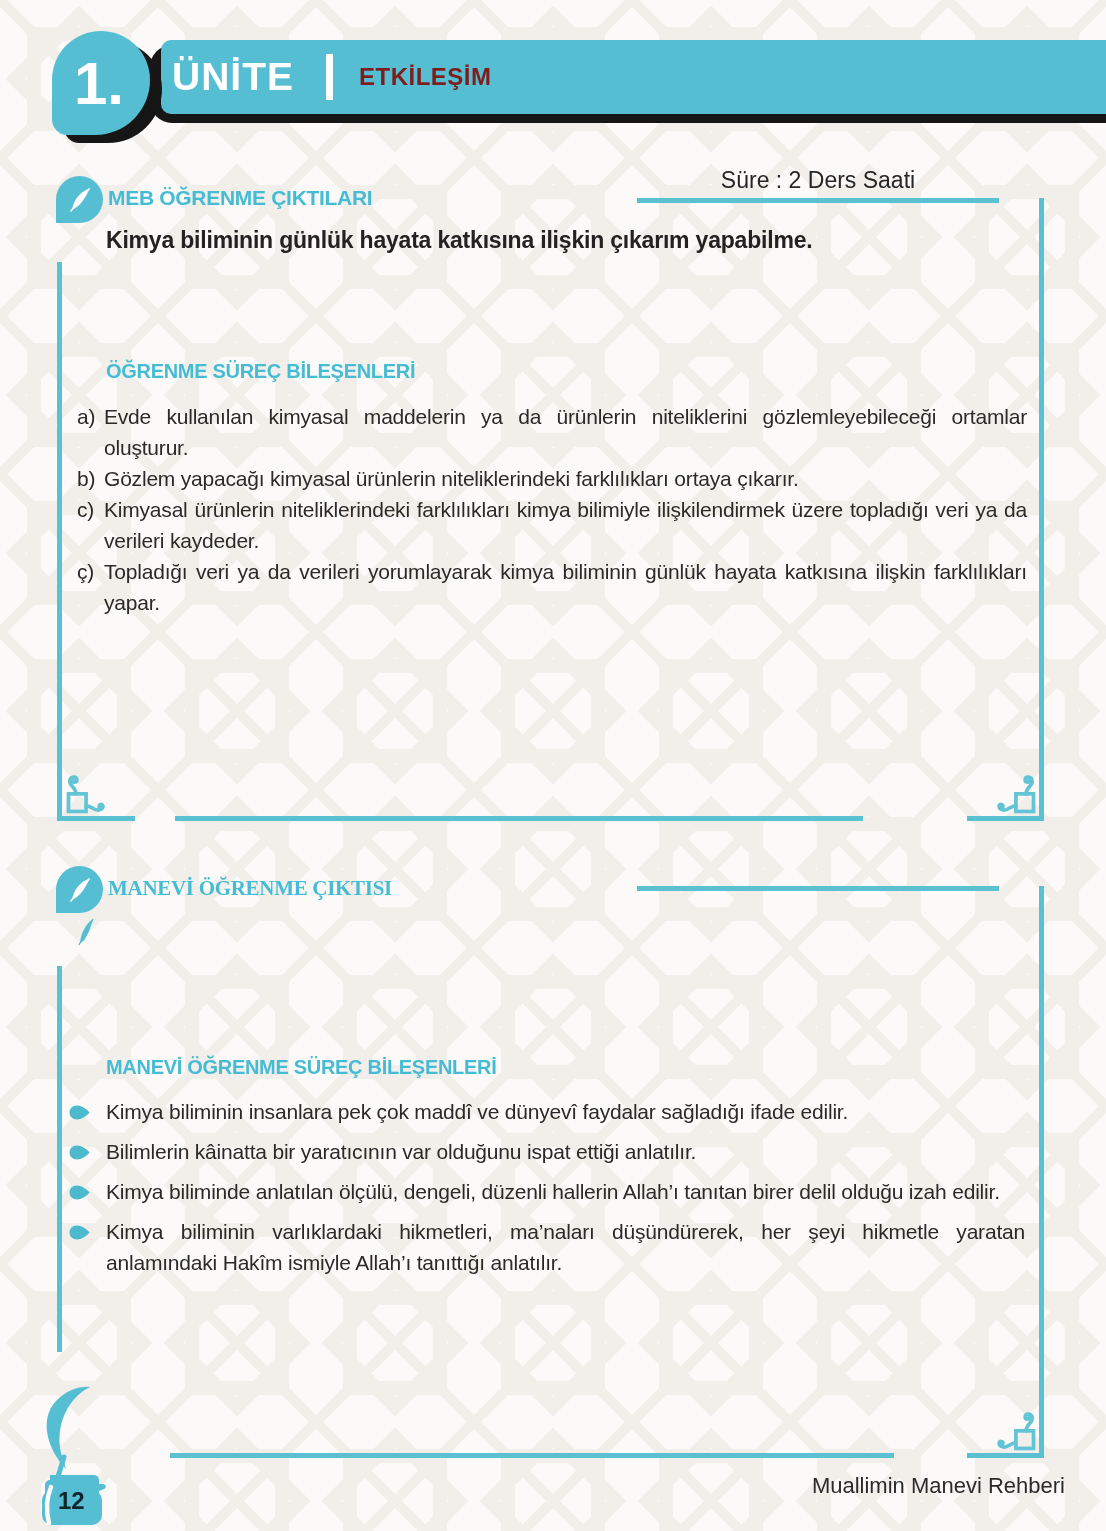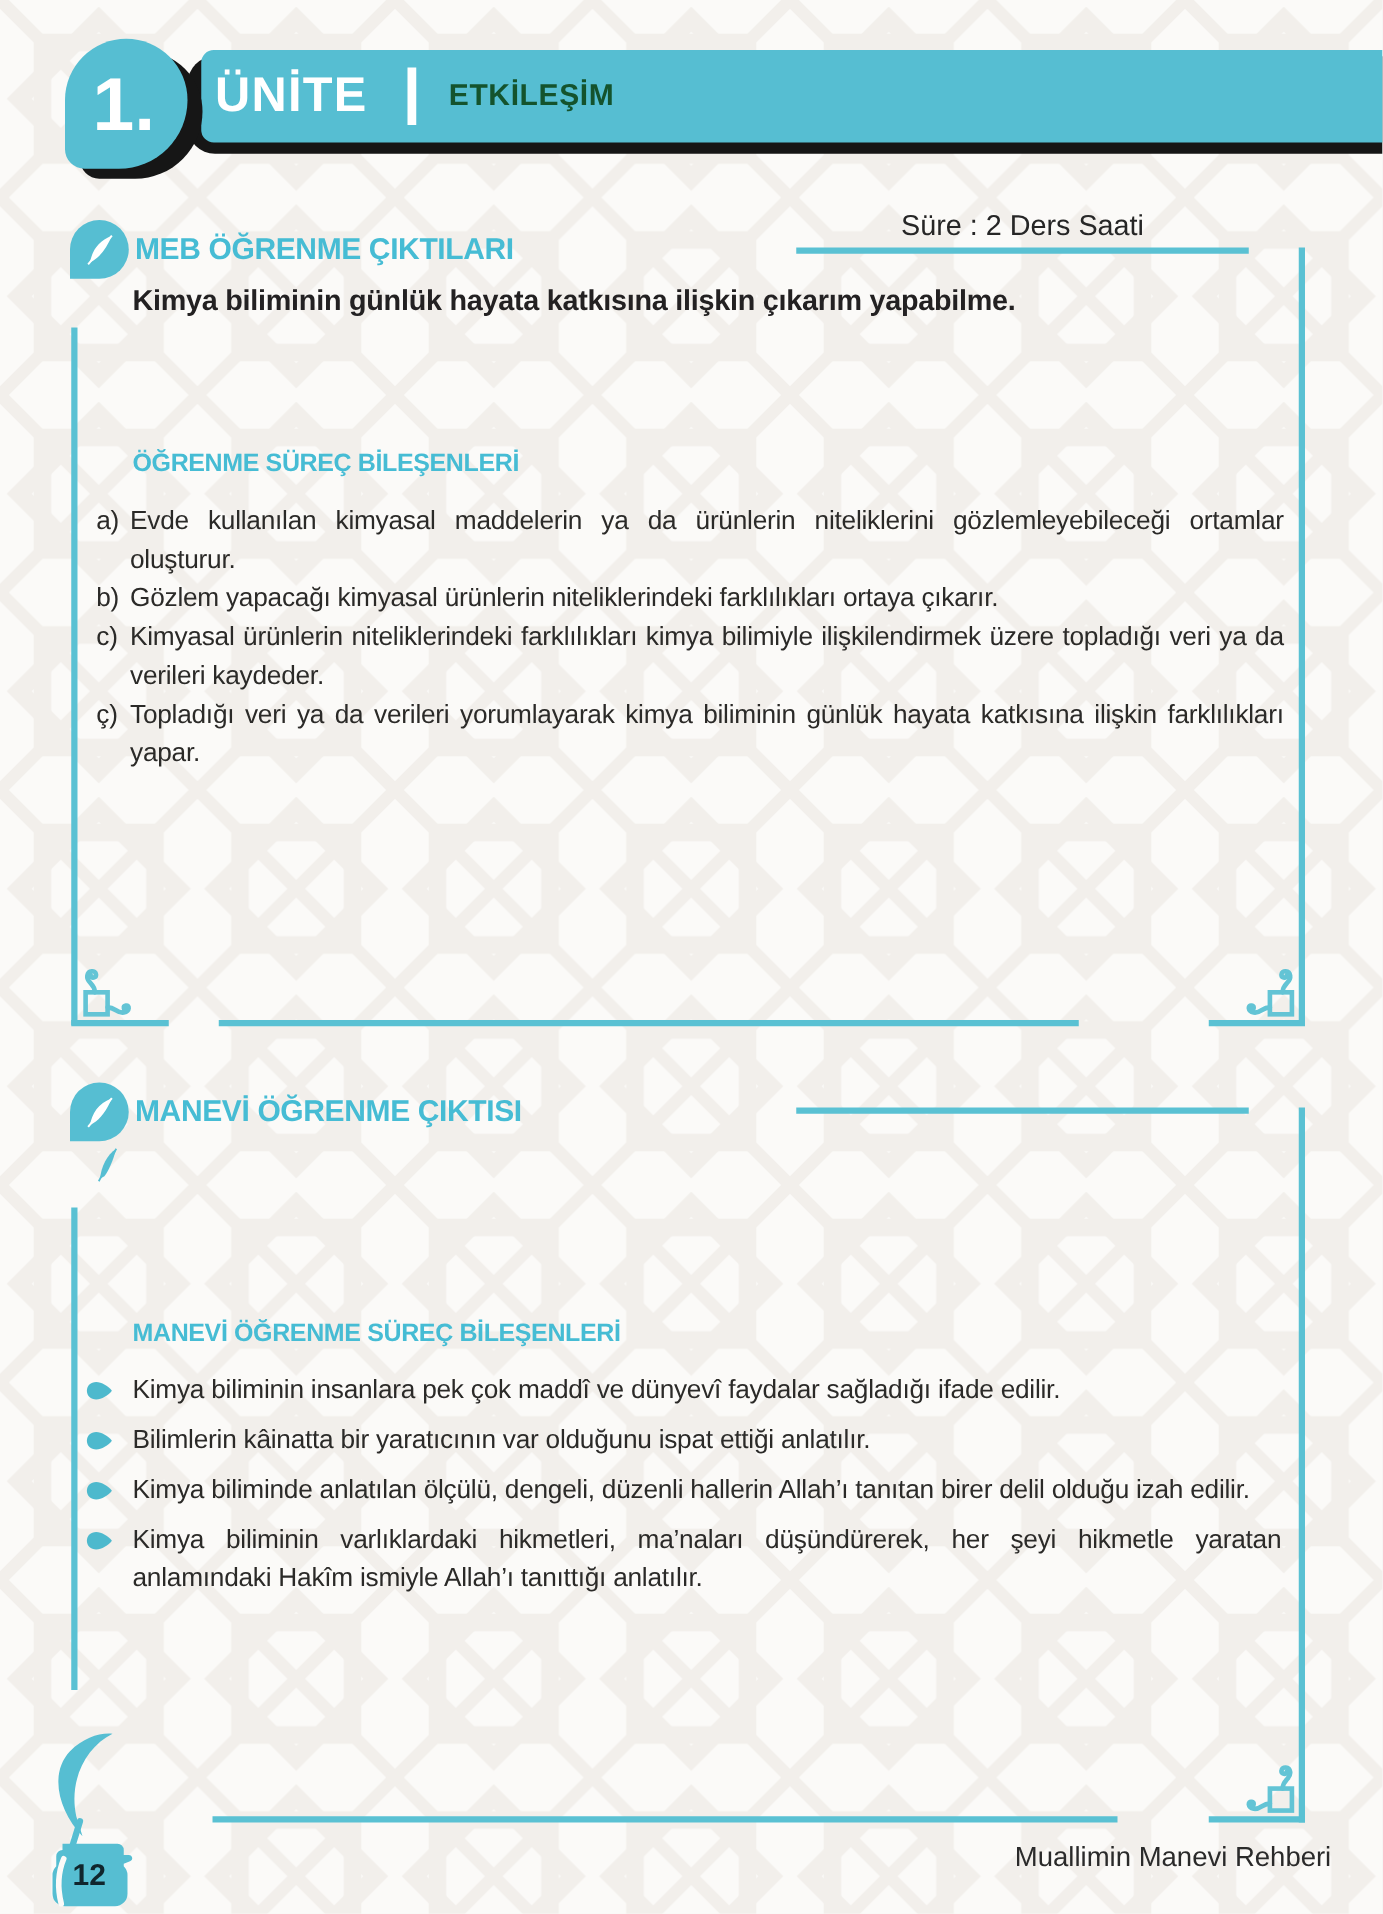--- a/index.html
+++ b/index.html
@@ -13,32 +13,32 @@
   .layer { position:absolute; inset:0; z-index:1; }
 
   
   .banner-shadow { left:150px; top:45px; width:956px; height:78px;
     background:#161616; border-radius:22px 0 0 22px; }
   .banner { left:161px; top:40px; width:945px; height:74px;
     background:#56bed2; border-radius:10px 0 0 10px;
     display:flex; align-items:center; padding-left:11px; }
   .unit-label { color:#fff; font-size:39px; font-weight:800; letter-spacing:1px; }
   .unit-sep { width:7px; height:46px; background:#fff; margin:0 26px 0 32px; }
-  .unit-title { color:#14532d; font-size:24px; font-weight:700; letter-spacing:.5px; }
+  .unit-title { color:#7f1d1d; font-size:24px; font-weight:700; letter-spacing:.5px; }
   .badge-shadow { left:64px; top:41px; width:98px; height:102px;
     background:#161616; border-radius:50px 50px 56px 16px; }
   .badge { left:52px; top:31px; width:98px; height:104px; z-index:3;
     background:#56bed2; border-radius:50px 50px 56px 16px;
     display:flex; align-items:center; justify-content:center; }
   .badge span { color:#fff; font-size:60px; font-weight:800; padding-right:4px; }
 
   
   .sec-icon { width:47px; height:47px; background:#56bed2;
     border-radius:50% 50% 50% 0; display:flex; align-items:center; justify-content:center; }
-  .sec-title { font-size:24px; font-weight:800; color:#46bcd4; letter-spacing:-.3px; white-space:nowrap; }
+  .sec-title { font-size:21px; font-weight:800; color:#46bcd4; letter-spacing:-.3px; white-space:nowrap; }
   .duration { left:637px; top:167px; width:362px; text-align:center;
     font-size:23px; color:#262626; }
   .tealline { background:#5ac1d3; height:5px; }
 
   .statement { font-size:23px; font-weight:800; color:#232122; letter-spacing:-.2px; white-space:nowrap; }
 
   
   .bord { background:#5ac1d3; }
   .box-heading { font-size:20px; font-weight:800; color:#46bcd4; letter-spacing:-.3px; }
   .list { color:#2b2a28; font-size:21px; line-height:31px; letter-spacing:-.2px; }
@@ -141,21 +141,21 @@
         <span class="lab">ç)</span>
         <span class="txt">Topladığı veri ya da verileri yorumlayarak kimya biliminin günlük hayata katkısına ilişkin farklılıkları yapar.</span>
       </div>
     </div>
 
     <div class="abs sec-icon" style="left:56px; top:866px;">
       <svg width="32" height="32" viewBox="0 0 32 32">
           <use href="#feather-white"></use>
         </svg>
     </div>
-    <div class="abs sec-title" style="left:108px; top:876px;">MANEVİ ÖĞRENME ÇIKTISI</div>
+    <div class="abs sec-title" style="left:108px; top:876px;font-family:Liberation Serif, serif;">MANEVİ ÖĞRENME ÇIKTISI</div>
     <div class="abs tealline" style="left:637px; top:886px; width:362px;"></div>
 
     <div class="abs bord" style="left:1039px; top:886px; width:5px; height:572px;"></div>
     <div class="abs bord" style="left:57px;   top:966px; width:5px; height:386px;"></div>
 
     <div class="abs" style="left:76px; top:917px; display:flex; align-items:flex-start;">
       <svg width="20" height="30" viewBox="0 0 20 30">
         <path d="M4 26 C5 16 9.5 7 17 2 C14.5 11.5 11 19.5 7.5 24 Z" fill="#56bed2"></path>
         <path d="M17 2 L3 28" stroke="#56bed2" stroke-width="1.4" fill="none"></path>
       </svg>

